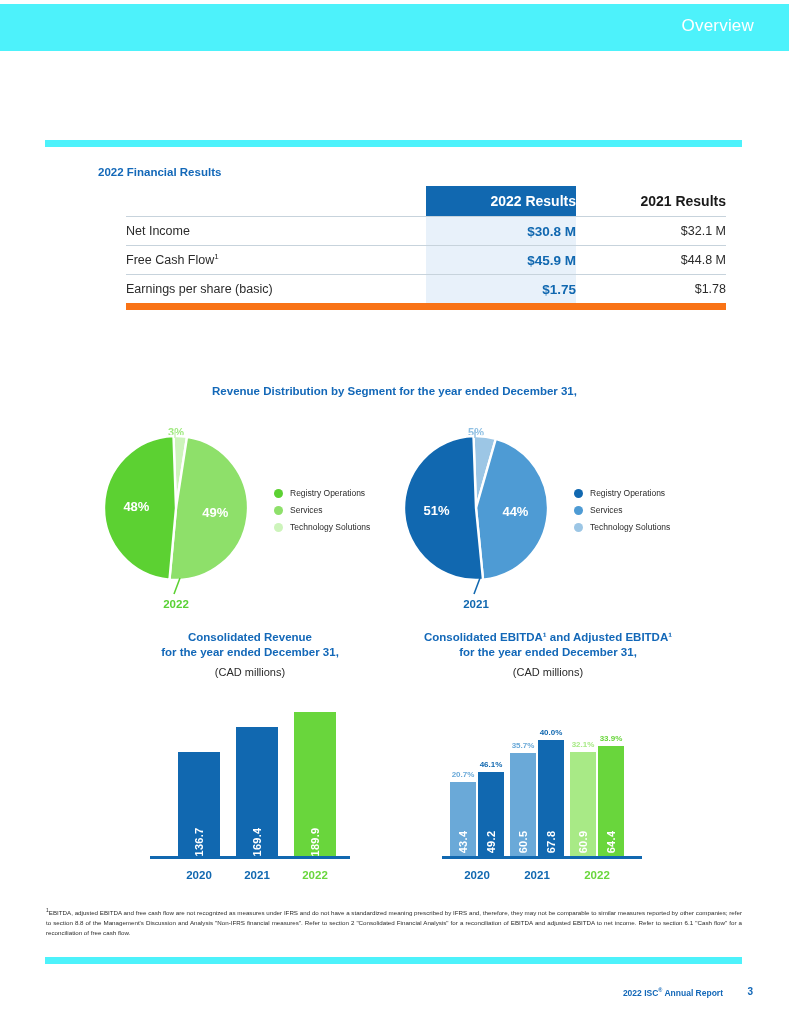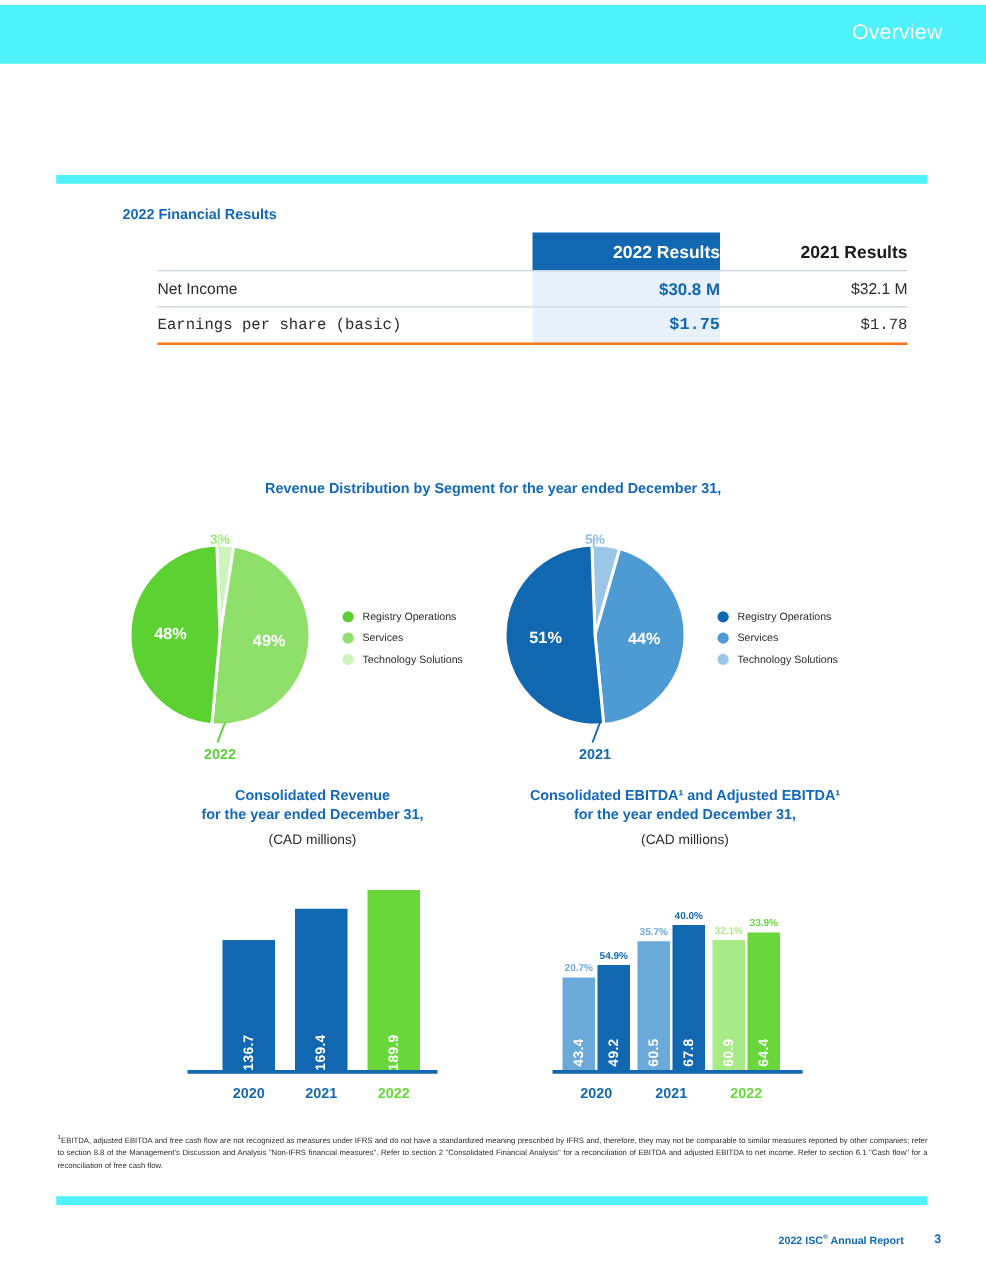--- a/index.html
+++ b/index.html
@@ -45,21 +45,21 @@
   .tbl tbody tr td{
     border-top:1px solid #c7d3dc;height:28px;vertical-align:middle;
   }
   .cell-label{font-size:12.5px;color:#2b2b2b;padding-left:10px;}
   .cell-label sup{font-size:8px;vertical-align:super;}
   .cell-2022{
     background:#e8f1fa;color:#1168b0;font-size:13.5px;font-weight:bold;
     text-align:right;padding-right:10px;
   }
   .cell-2021{color:#2b2b2b;font-size:12.5px;text-align:right;padding-right:10px;}
-  .tbl tbody tr:last-child td{border-bottom:2px solid #f97316;font-family:Liberation Mono, monospace;}
+  .tbl tbody tr:last-child td{border-bottom:7px solid #f97316;}
 
   
   .pies-title{
     position:absolute;left:0;top:385px;width:789px;text-align:center;
     font-size:11.5px;font-weight:bold;color:#1368b8;
   }
   .pie-block{position:absolute;top:430px;width:300px;height:195px;}
   .pie-left{left:96px;}
   .pie-right{left:396px;}
   .pie-svg{position:absolute;left:0;top:0;}
@@ -147,20 +147,25 @@
           <th class="hdr-2021">2021 Results</th>
         </tr>
       </thead>
       <tbody id="tbl-body">
           <tr>
             <td class="cell-label">Net Income</td>
             <td class="cell-2022">$30.8 M</td>
             <td class="cell-2021">$32.1 M</td>
           </tr>
           <tr>
+            <td class="cell-label">Free Cash Flow<sup>1</sup></td>
+            <td class="cell-2022">$45.9 M</td>
+            <td class="cell-2021">$44.8 M</td>
+          </tr>
+          <tr>
             <td class="cell-label">Earnings per share (basic)</td>
             <td class="cell-2022">$1.75</td>
             <td class="cell-2021">$1.78</td>
           </tr>
         </tbody>
     </table>
   </div>
 
   <div class="pies-title">Revenue Distribution by Segment for the year ended December 31,</div>
 
@@ -250,21 +255,21 @@
 
   <div class="chart-ebit" id="chartEbit">
     <div class="axis-line" style="width:200px;left:2px;"></div>
   <div class="bar" style="left: 10px; width: 26px; height: 74.0693px; background: rgb(106, 169, 216);">
         <span class="bar-val">43.4</span>
       </div>
       <div class="bar-pct" style="left: 23px; bottom: 106.069px; color: rgb(106, 169, 216);">20.7%</div>
       <div class="bar" style="left: 38px; width: 26px; height: 83.968px; background: rgb(17, 104, 176);">
         <span class="bar-val">49.2</span>
       </div>
-      <div class="bar-pct" style="left: 51px; bottom: 115.968px; color: rgb(17, 104, 176);">54.9%</div>
+      <div class="bar-pct" style="left: 51px; bottom: 115.968px; color: rgb(17, 104, 176);">46.1%</div>
       <div class="xlabel" style="left: 10px; width: 54px; color: rgb(17, 104, 176);">2020</div>
       <div class="bar" style="left: 70px; width: 26px; height: 103.253px; background: rgb(106, 169, 216);">
         <span class="bar-val">60.5</span>
       </div>
       <div class="bar-pct" style="left: 83px; bottom: 135.253px; color: rgb(106, 169, 216);">35.7%</div>
       <div class="bar" style="left: 98px; width: 26px; height: 115.712px; background: rgb(17, 104, 176);">
         <span class="bar-val">67.8</span>
       </div>
       <div class="bar-pct" style="left: 111px; bottom: 147.712px; color: rgb(17, 104, 176);">40.0%</div>
       <div class="xlabel" style="left: 70px; width: 54px; color: rgb(17, 104, 176);">2021</div>

